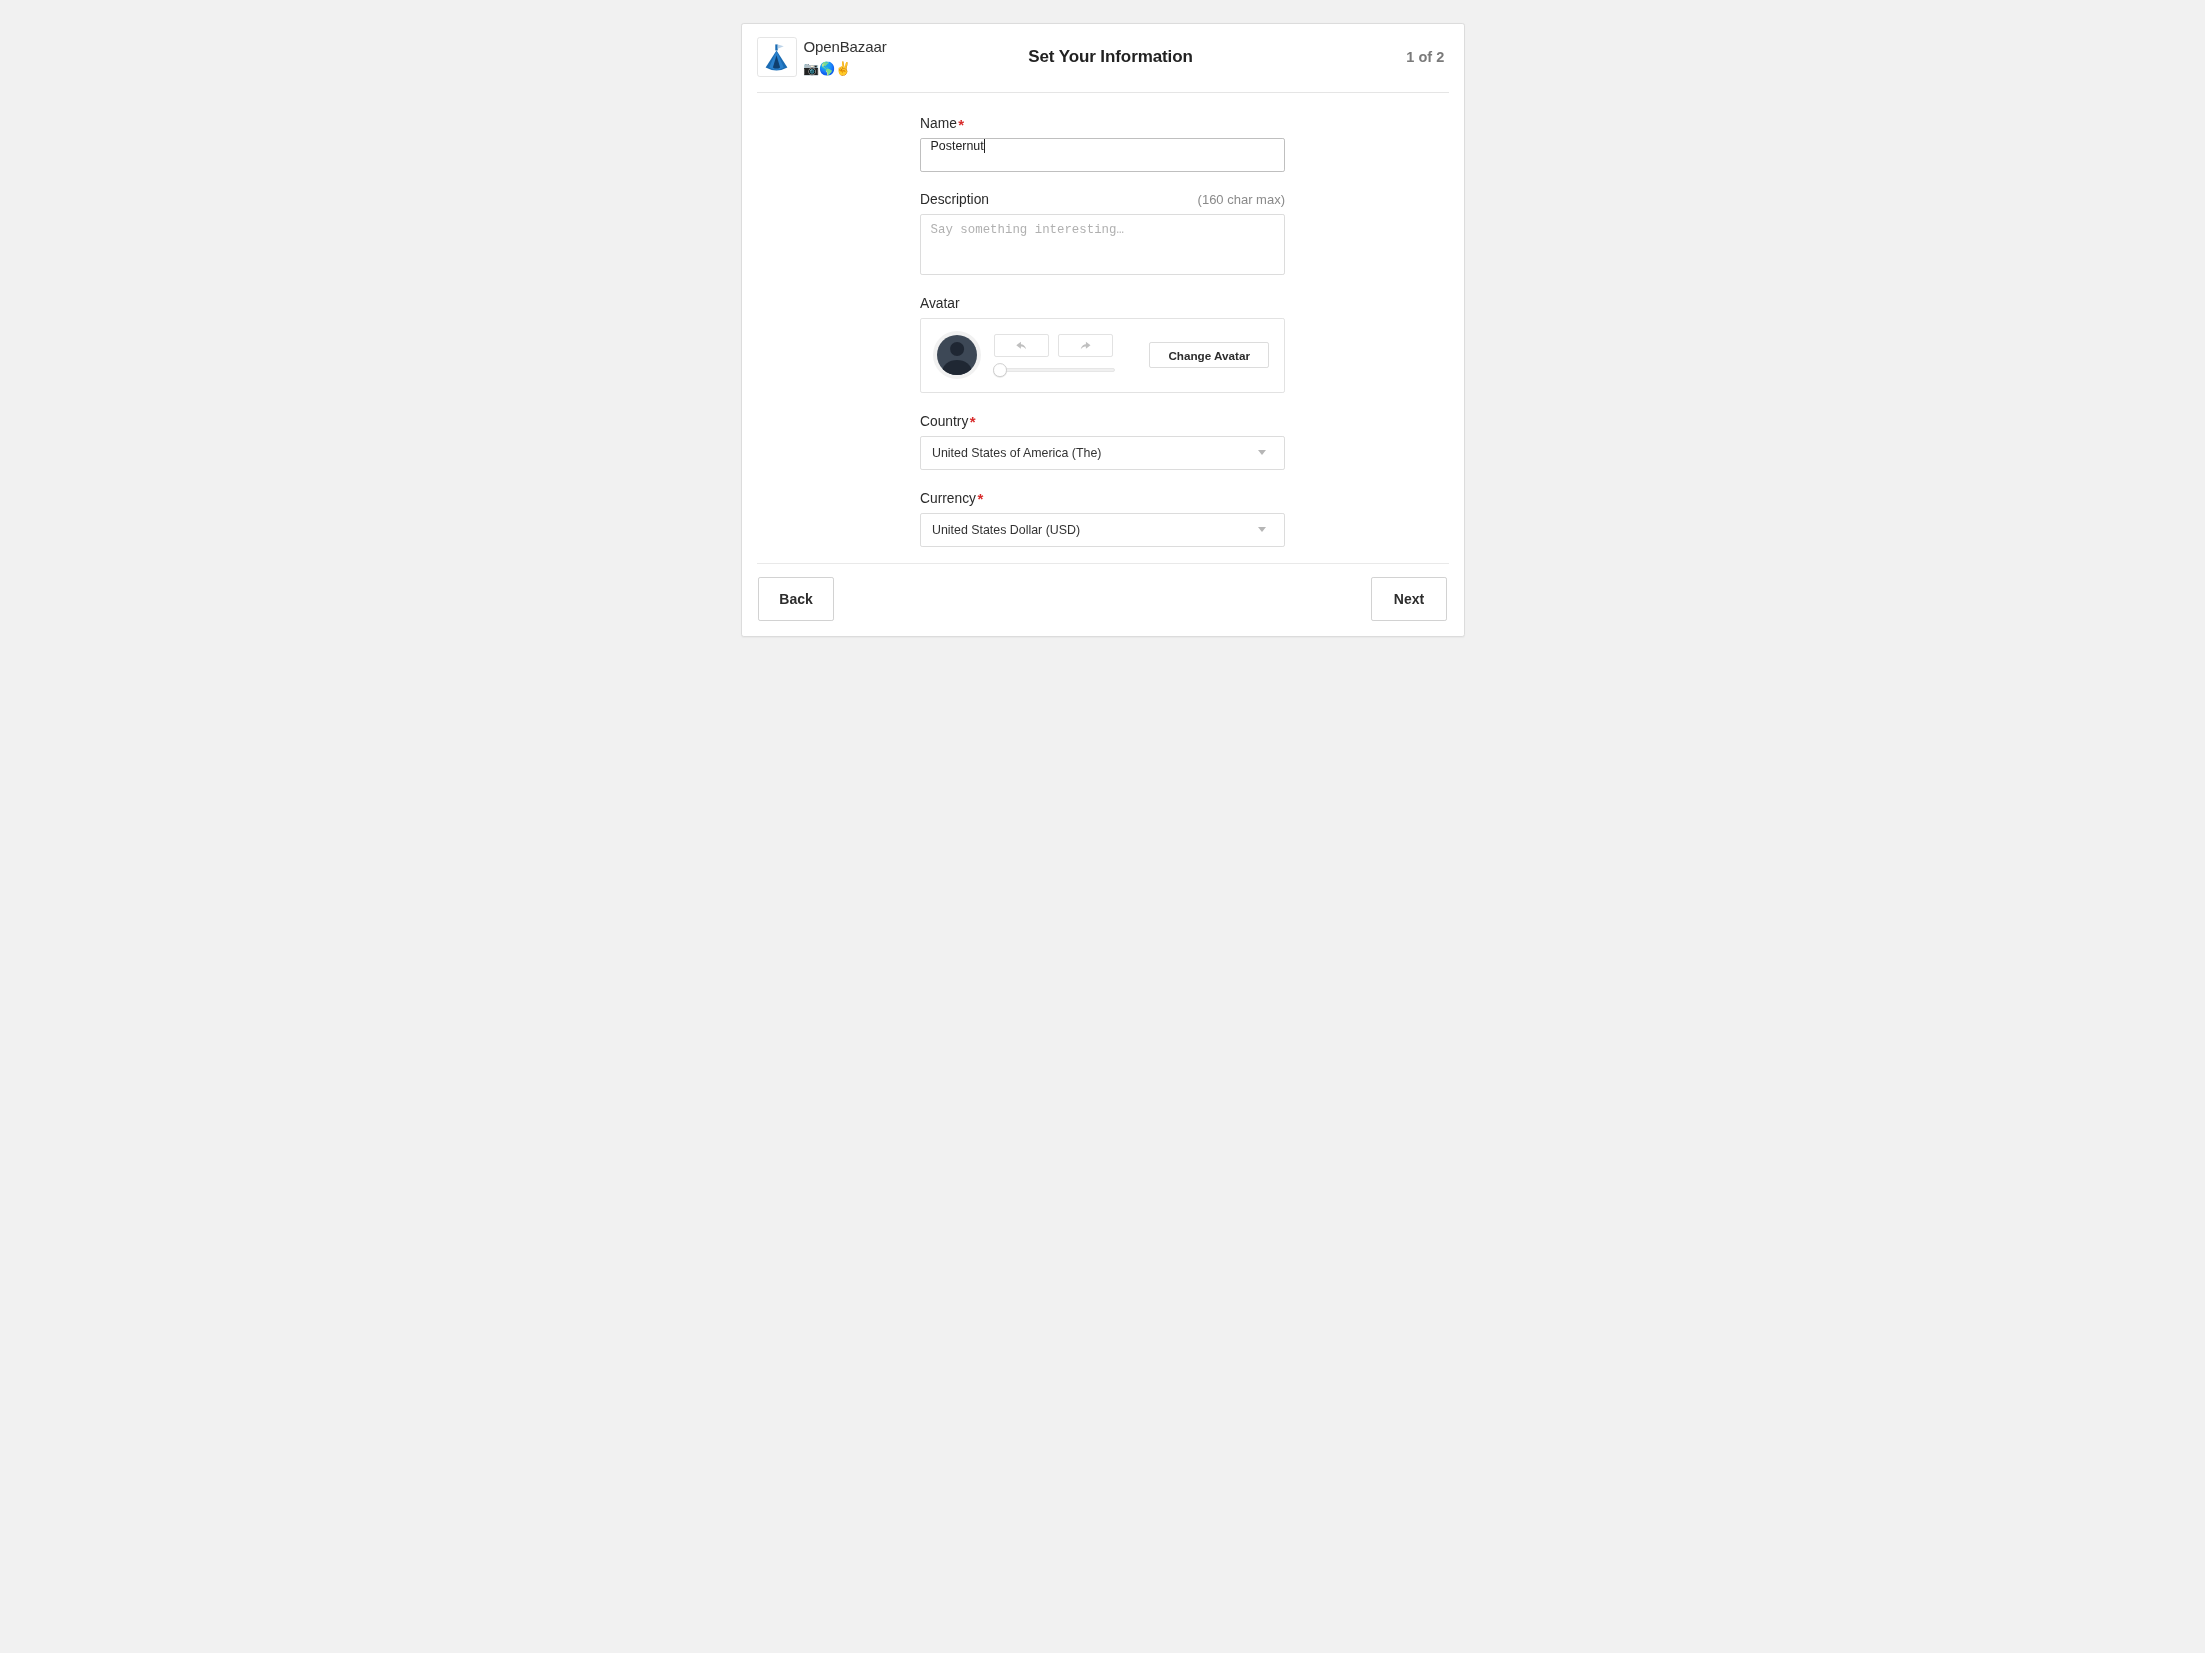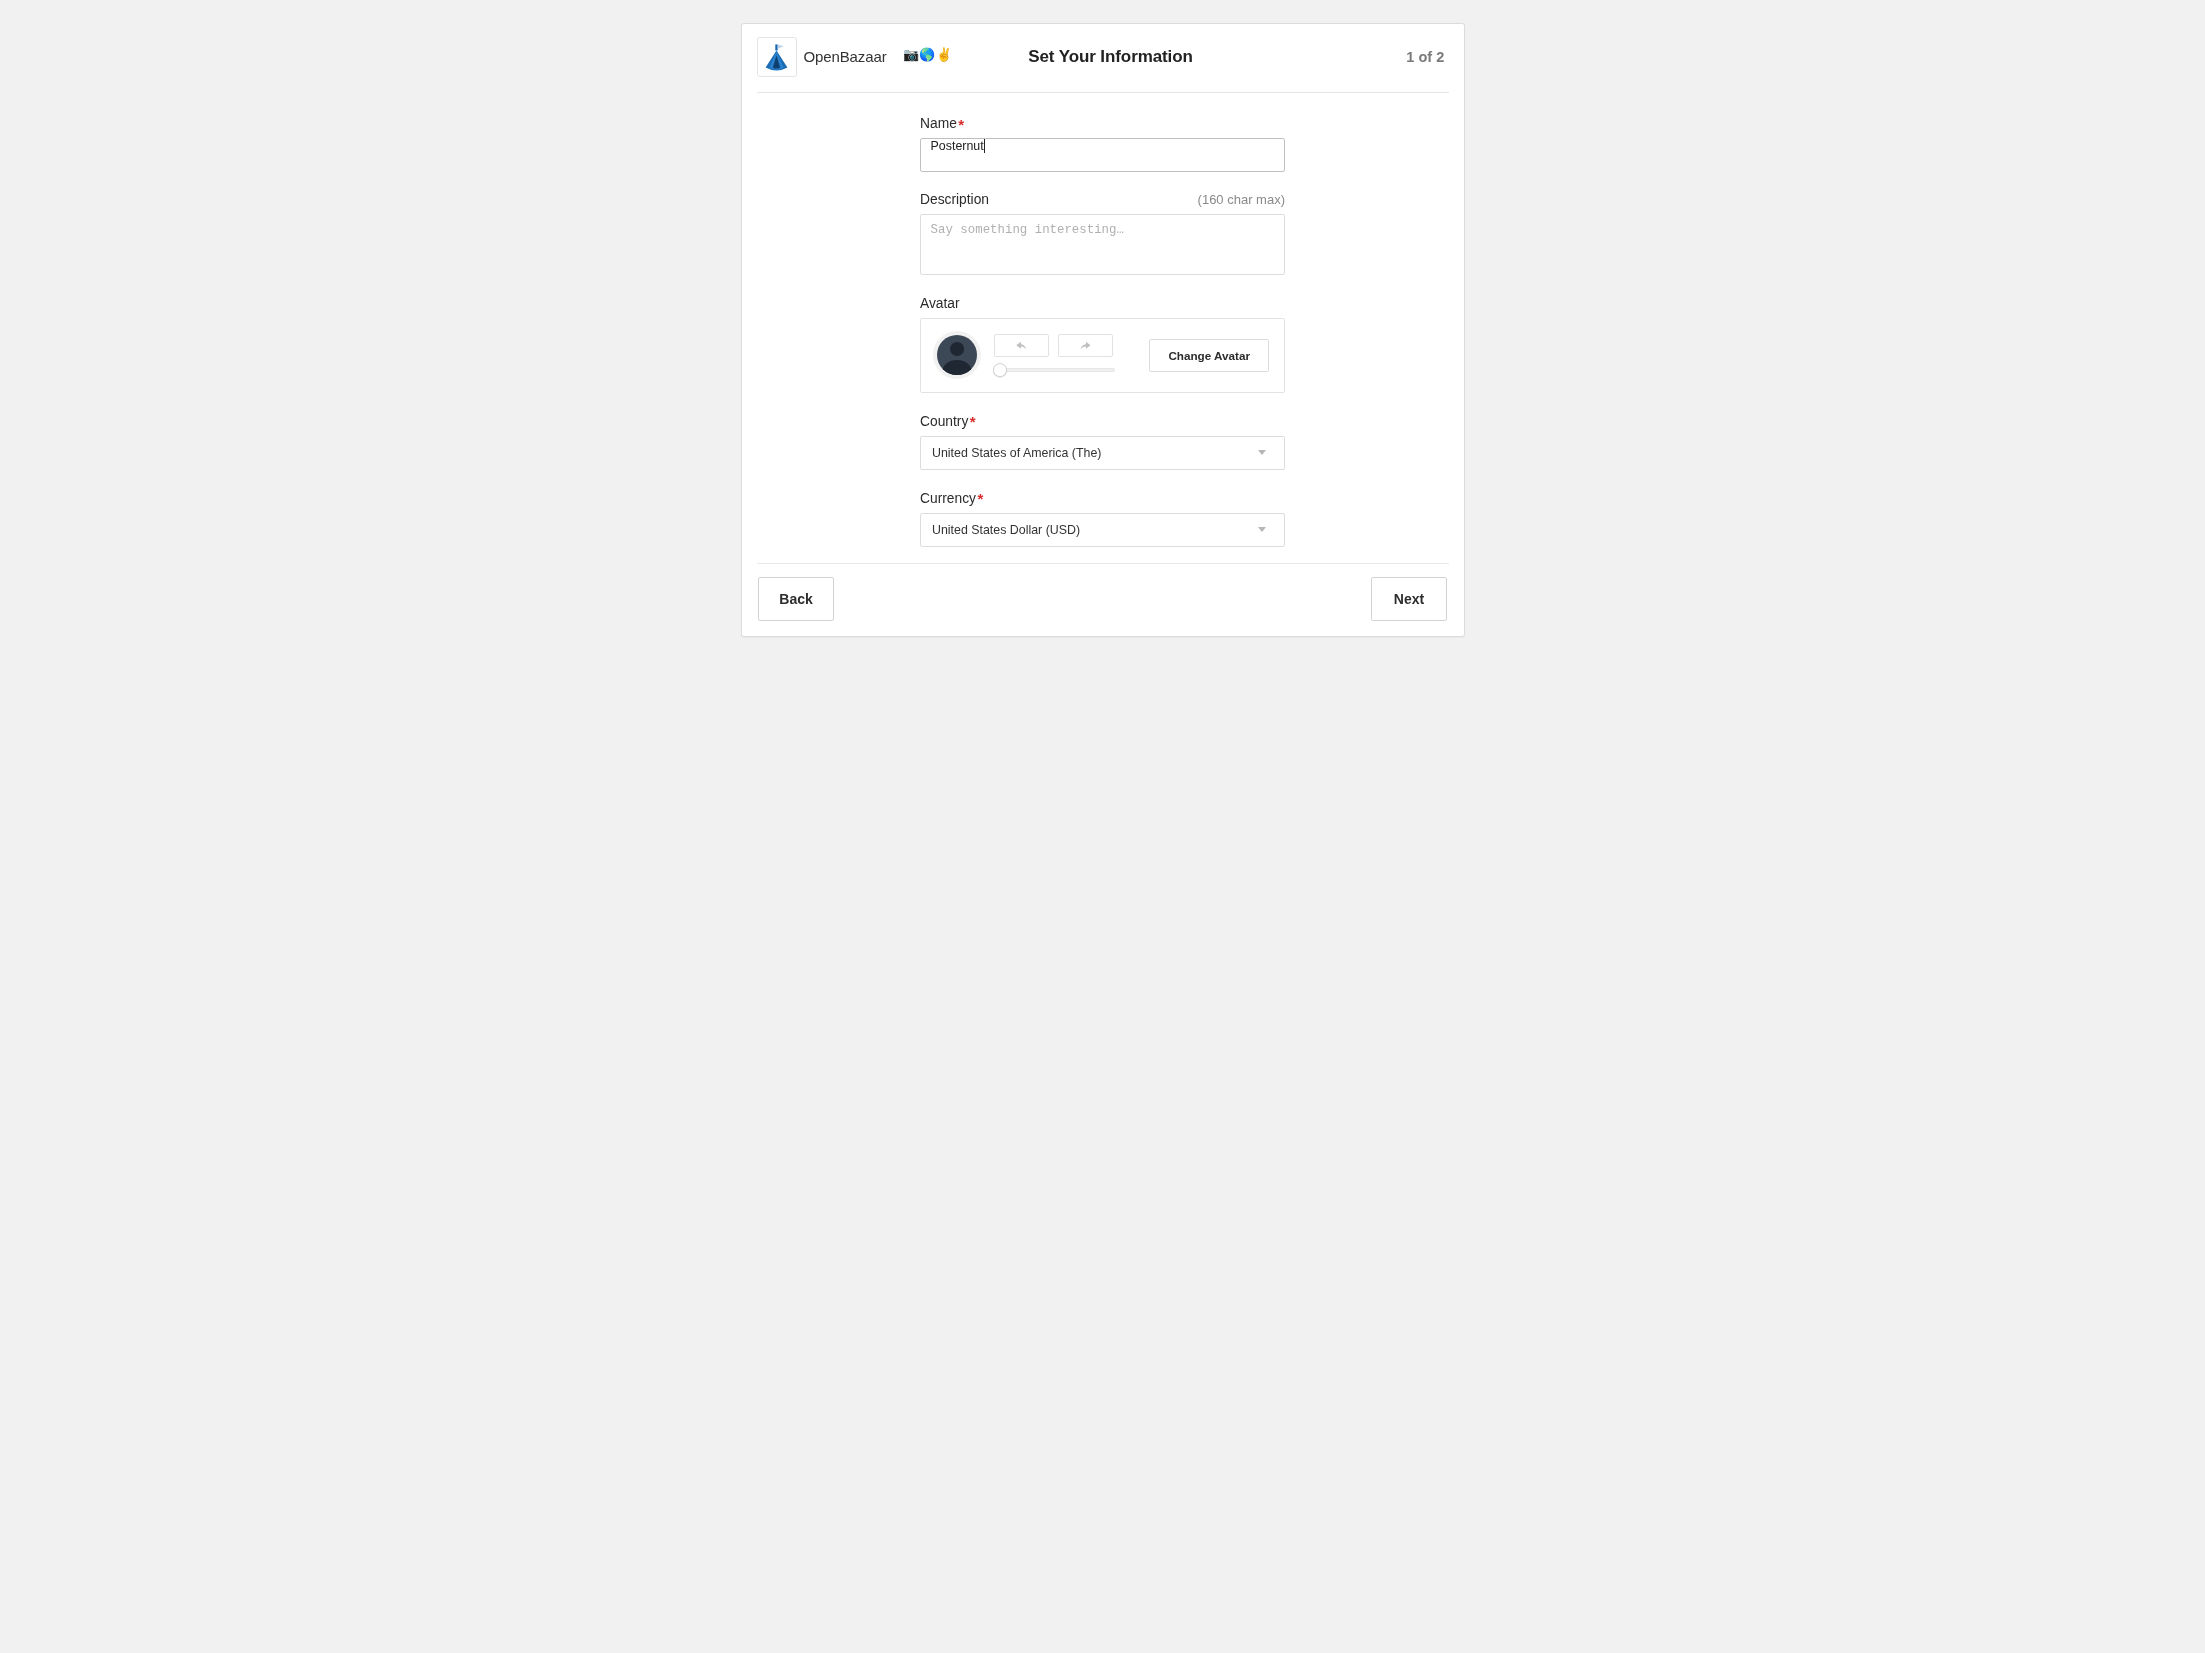--- a/index.html
+++ b/index.html
@@ -46,22 +46,22 @@
     height: 40px;
     border: 0.7px solid #e5e5e5;
     border-radius: 2.8px;
     background: #ffffff;
     display: flex;
     align-items: center;
     justify-content: center;
   }
   .brand-text {
     display: flex;
-    flex-direction: row;
-    gap: 17px;
+    flex-direction: column;
+    gap: 7px;
   }
   .brand-name {
     font-size: 15px;
     font-weight: 400;
     color: #333;
     letter-spacing: -0.1px;
   }
   .brand-emojis {
     font-size: 13px;
     line-height: 1;
@@ -234,21 +234,21 @@
     top: 50%;
     transform: translateY(-50%);
     width: 13.8px; height: 13.8px;
     border-radius: 50%;
     background: #ffffff;
     border: 0.7px solid #cfcfcf;
     box-shadow: 0 0.7px 0.7px rgba(0,0,0,0.1);
   }
   .change-avatar-btn {
     margin-left: auto;
-    height: 33px;
+    height: 26px;
     padding: 0 18px;
     border: 0.7px solid #dcdcdc;
     border-radius: 2.1px;
     background: #fff;
     font-size: 11.7px;
     font-weight: 700;
     color: #2d2d2d;
     cursor: pointer;
     flex-shrink: 0;
   }

